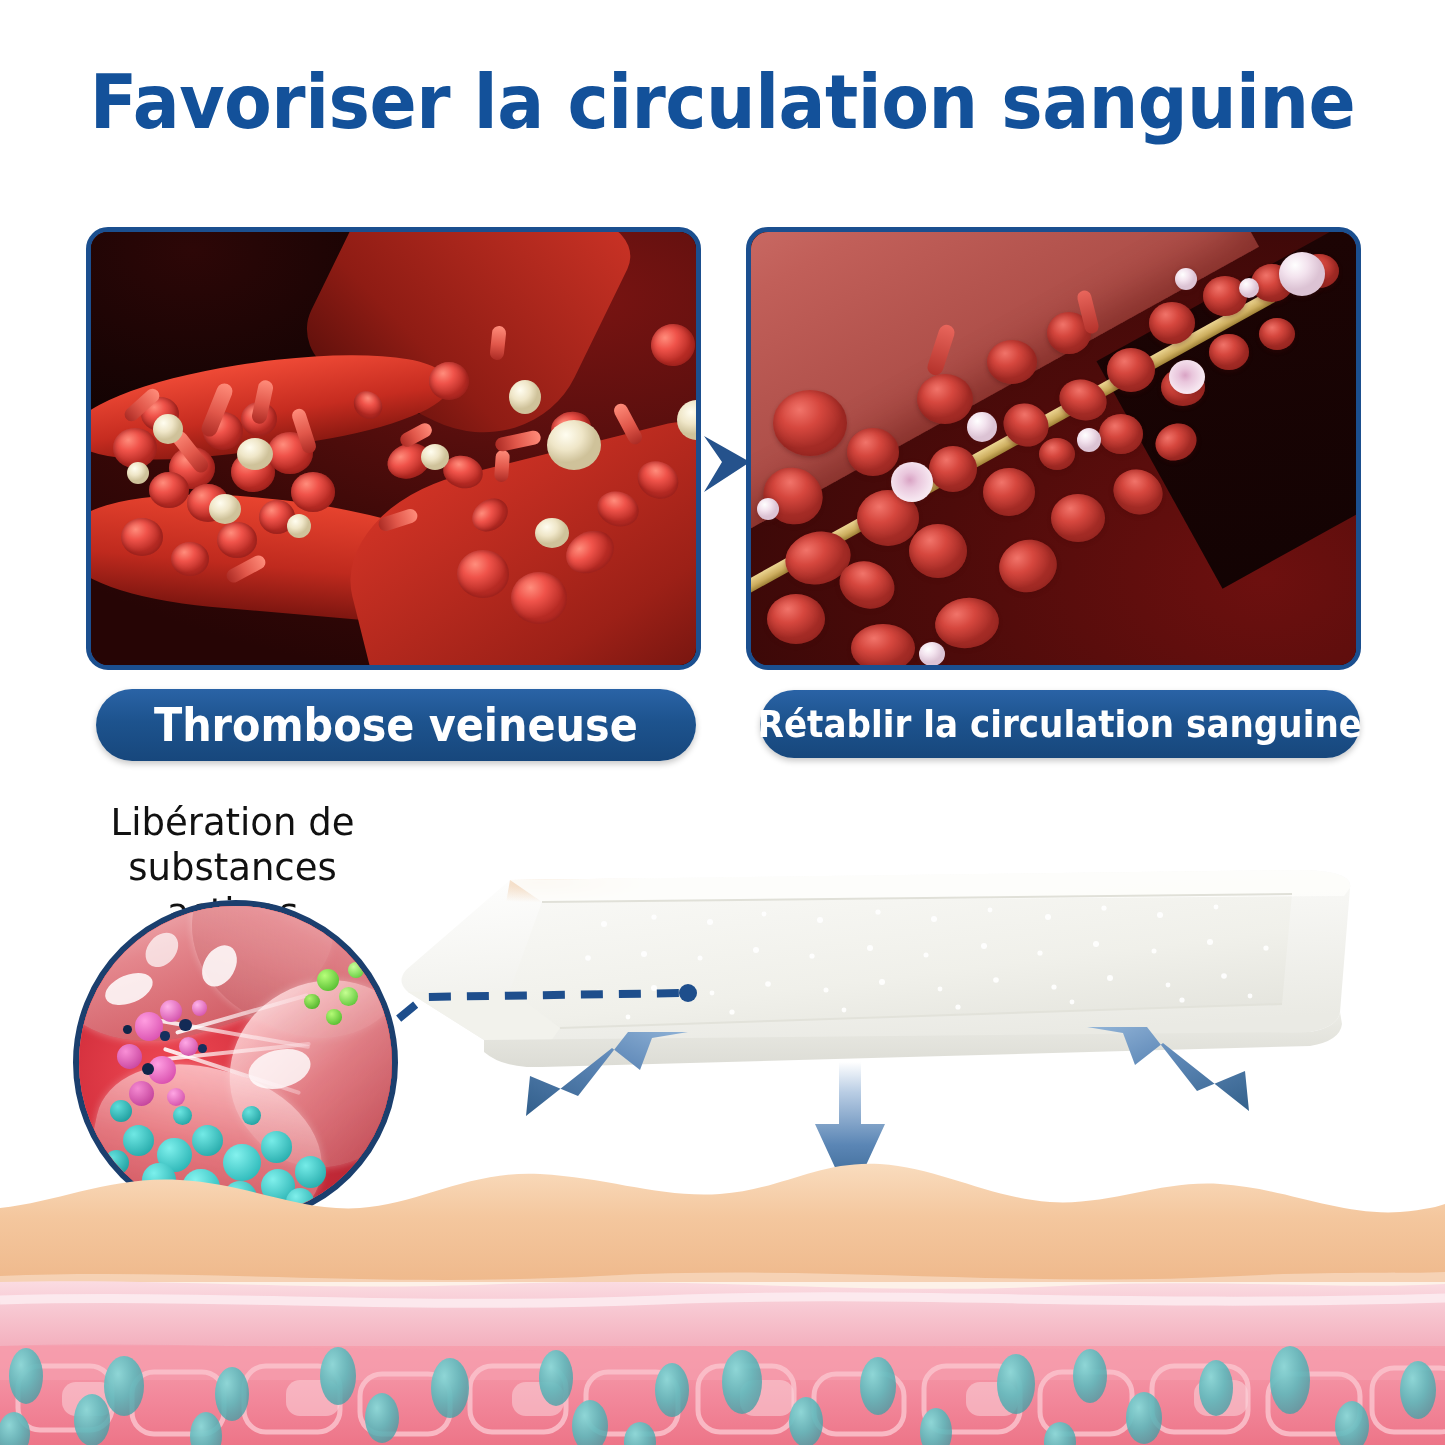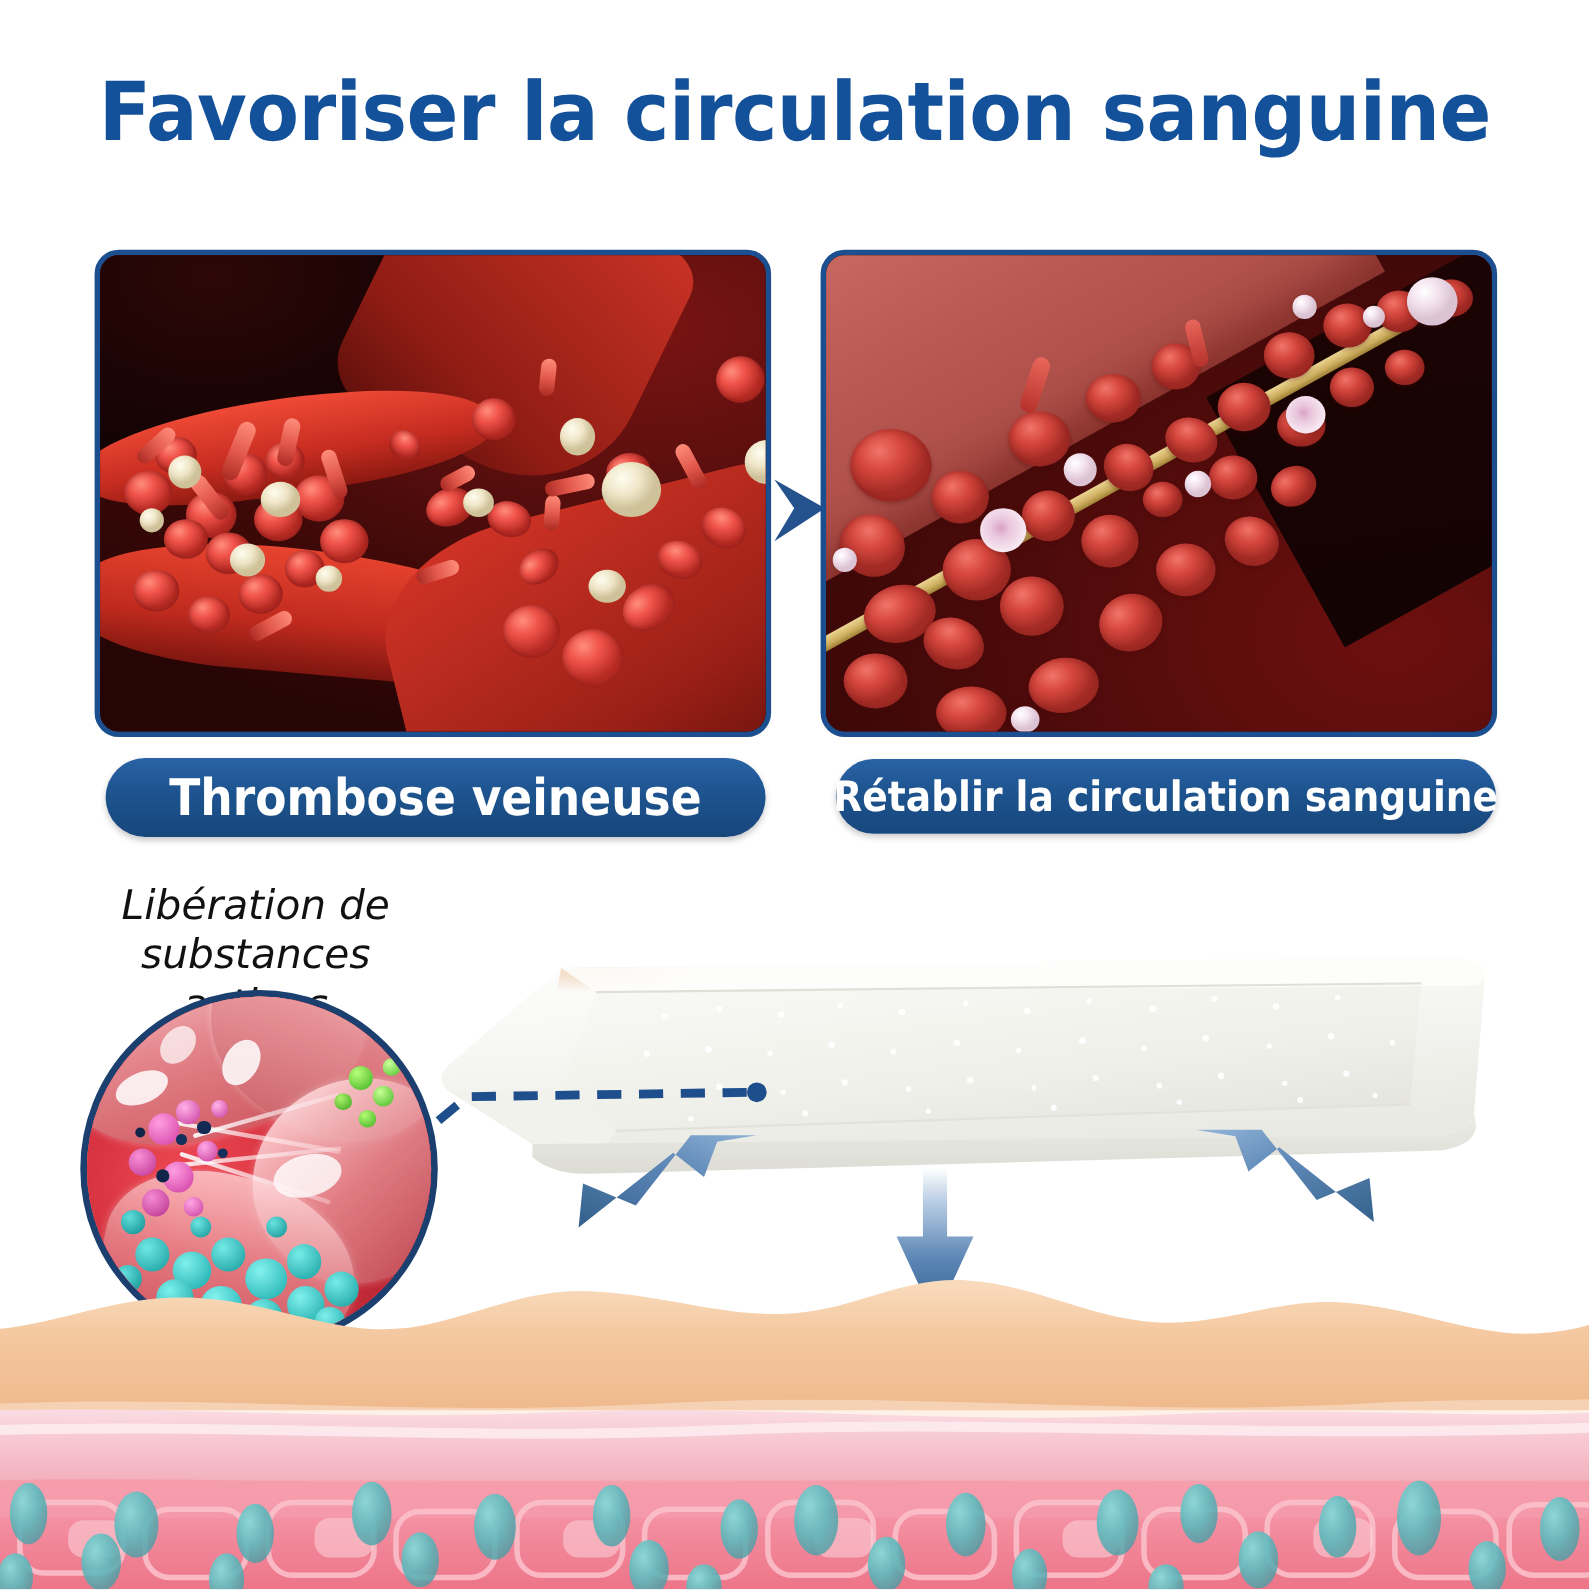--- a/index.html
+++ b/index.html
@@ -98,21 +98,21 @@
   }
   #pill-left{left:96px;top:689px;width:600px;height:72px;}
   #pill-left span{font-size:46px;}
   #pill-right{left:760px;top:690px;width:600px;height:68px;}
   #pill-right span{font-size:38px;}
 
   
   .annot{
     position:absolute;left:60px;top:800px;width:345px;text-align:center;
     font-family:"DejaVu Sans","Liberation Sans",sans-serif;
-    font-size:37px;line-height:45px;color:#111111;font-style:italic;
+    font-size:37px;line-height:45px;color:#111111;
   }
 
   
   #circle-inset{
     position:absolute;left:73px;top:900px;width:325px;height:325px;
     border:6px solid #1B3F6E;border-radius:50%;overflow:hidden;background:#e6757a;
     box-sizing:border-box;
   }
   .ci-bg{position:absolute;inset:0;
      background:

